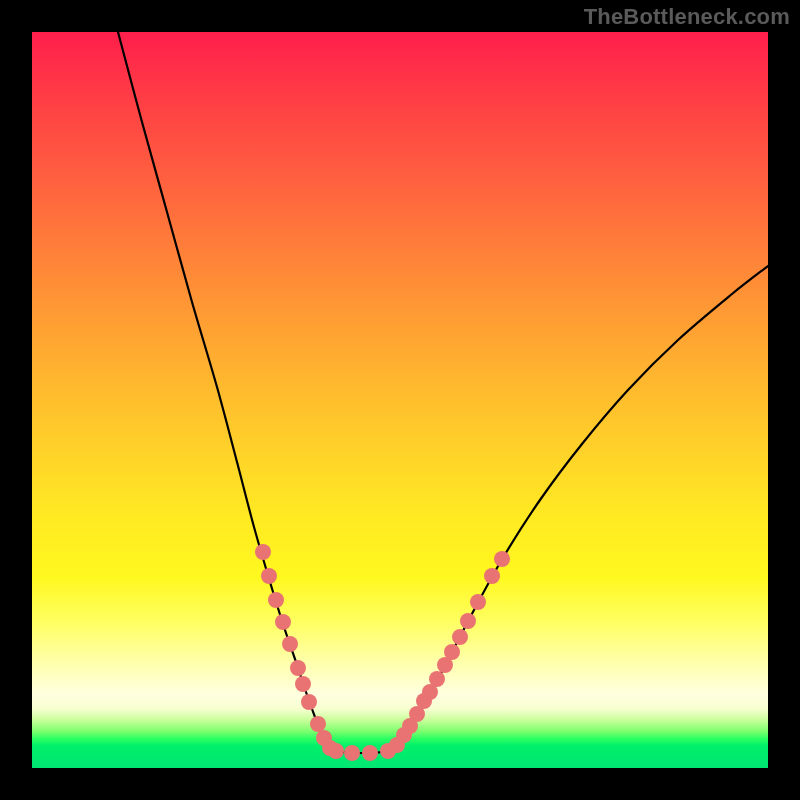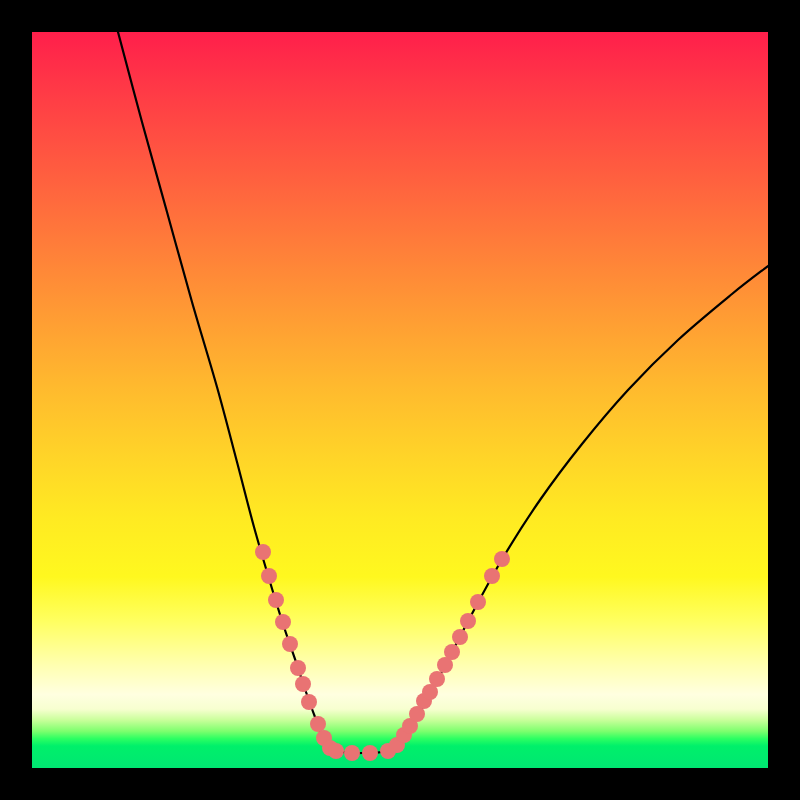--- a/index.html
+++ b/index.html
@@ -77,20 +77,21 @@
   .dot {
     fill: #e97373;
     stroke: none;
   }
 </style>
 </head>
 <body>
 
 <div class="stage">
 
+  <div class="watermark">TheBottleneck.com</div>
 
   <div class="plot">
     <div class="grad"></div>
 
     <svg class="curve" viewBox="0 0 736 736" preserveAspectRatio="none">
       <path id="curve-path" class="curve-path" d="M 86 0 C 90.00 15.00, 101.83 60.00, 110 90 C 118.17 120.00, 126.67 150.00, 135 180 C 143.33 210.00, 151.67 240.83, 160 270 C 168.33 299.17, 177.50 328.33, 185 355 C 192.50 381.67, 198.83 406.67, 205 430 C 211.17 453.33, 216.50 475.00, 222 495 C 227.50 515.00, 233.00 533.33, 238 550 C 243.00 566.67, 247.67 581.67, 252 595 C 256.33 608.33, 260.33 619.17, 264 630 C 267.67 640.83, 270.83 650.83, 274 660 C 277.17 669.17, 280.33 678.00, 283 685 C 285.67 692.00, 287.83 697.50, 290 702 C 292.17 706.50, 294.33 709.33, 296 712 C 297.67 714.67, 299.33 717.00, 300 718 C 300.67 719.00, 298.33 717.67, 300 718 C 301.67 718.33, 306.67 719.50, 310 720 C 313.33 720.50, 316.67 720.83, 320 721 C 323.33 721.17, 326.67 721.00, 330 721 C 333.33 721.00, 336.67 721.17, 340 721 C 343.33 720.83, 346.67 720.50, 350 720 C 353.33 719.50, 358.33 718.33, 360 718 C 361.67 717.67, 358.33 719.67, 360 718 C 361.67 716.33, 366.33 712.67, 370 708 C 373.67 703.33, 377.33 697.67, 382 690 C 386.67 682.33, 392.00 673.00, 398 662 C 404.00 651.00, 410.67 638.00, 418 624 C 425.33 610.00, 433.00 594.67, 442 578 C 451.00 561.33, 461.00 542.33, 472 524 C 483.00 505.67, 495.00 486.67, 508 468 C 521.00 449.33, 535.33 430.33, 550 412 C 564.67 393.67, 580.00 375.33, 596 358 C 612.00 340.67, 628.67 324.00, 646 308 C 663.33 292.00, 685.00 274.33, 700 262 C 715.00 249.67, 730.00 238.67, 736 234"></path>
       <g id="dots-group">
           <circle cx="231" cy="520" r="8" class="dot"></circle>
           <circle cx="237" cy="544" r="8" class="dot"></circle>
           <circle cx="244" cy="568" r="8" class="dot"></circle>

